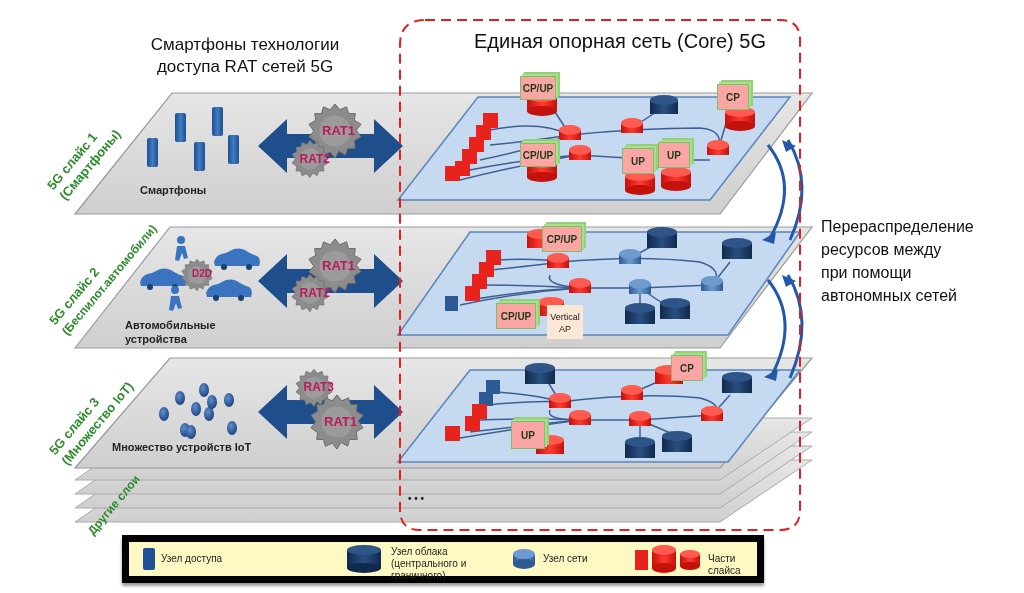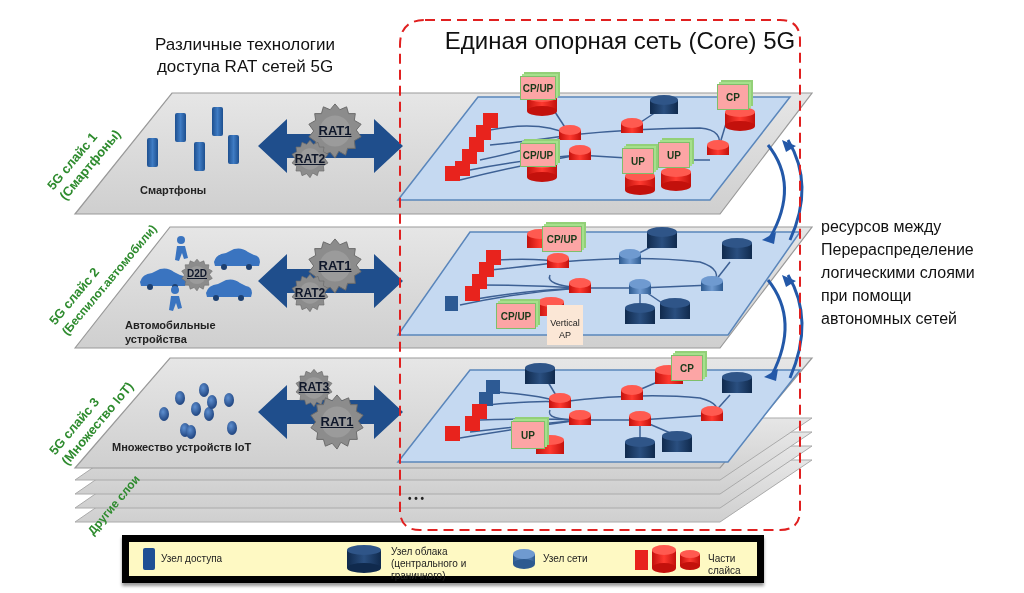--- a/index.html
+++ b/index.html
@@ -344,35 +344,34 @@
     <polygon points="782,140 796,146 786,152"></polygon>
     <polygon points="764,377 778,369 776,381"></polygon>
     <polygon points="782,275 796,281 786,287"></polygon>
   </g>
 
   <path d="M425,20 L780,20 Q800,20 800,40 L800,510 Q800,530 780,530 L420,530 Q400,530 400,510 L400,45 Q400,20 425,20 Z" fill="none" stroke="#e02020" stroke-width="2" stroke-dasharray="10,6"></path>
 </svg>
 
 <style>
   .gbox { position:absolute; background:#fca5a5; border:1px solid #7fbf6a; font-size:10px; font-weight:bold; color:#1a3a1a; display:flex; align-items:center; justify-content:center; box-shadow:2px -2px 0 #a6e08c, 4px -4px 0 #93d078; }
-  .gear-label { position:absolute; font-size:13px; font-weight:bold; color:#0f172a; text-align:center;text-decoration:underline; }
+  .gear-label { position:absolute; font-size:13px; font-weight:bold; color:#be185d; text-align:right; }
   .slice-label { position:absolute; color:#2e8b2e; font-weight:bold; font-size:13px; line-height:16px; transform-origin:left top; white-space:nowrap; }
   .dev-label { position:absolute; font-size:11px; font-weight:bold; color:#222; white-space:nowrap; }
 </style>
 
 <div class="heading" style="left:115px; top:34px; width:260px;">
-  <div>Различные технологии</div>
+  <div>Смартфоны технологии</div>
   <div>доступа RAT сетей 5G</div>
 </div>
-<div class="heading" style="left:440px; top:30px; width:360px; font-size:24px;">Единая опорная сеть (Core) 5G</div>
+<div class="heading" style="left:440px; top:30px; width:360px; font-size:20px;">Единая опорная сеть (Core) 5G</div>
 
 <div class="sidenote">
+  <div>Перераспределение</div>
   <div>ресурсов между</div>
-  <div>Перераспределение</div>
-  <div>логическими слоями</div>
   <div>при помощи</div>
   <div>автономных сетей</div>
 </div>
 
 <div class="slice-label" style="left:44px; top:183px; transform:rotate(-50deg);">
   <div>5G слайс 1</div>
   <div>(Смартфоны)</div>
 </div>
 <div class="slice-label" style="left:46px; top:318px; transform:rotate(-50deg); font-size:12px;">
   <div style="font-size:13px;">5G слайс 2</div>
@@ -400,21 +399,21 @@
 <div class="gear-label" style="left:317px; top:414px; width:40px;">RAT1</div>
 
 <div class="gbox" style="left:520px; top:76px; width:34px; height:22px;">CP/UP</div>
 <div class="gbox" style="left:520px; top:143px; width:34px; height:22px;">CP/UP</div>
 <div class="gbox" style="left:622px; top:148px; width:30px; height:24px;">UP</div>
 <div class="gbox" style="left:658px; top:142px; width:30px; height:24px;">UP</div>
 <div class="gbox" style="left:717px; top:84px; width:30px; height:24px;">CP</div>
 
 <div class="gbox" style="left:542px; top:226px; width:38px; height:24px;">CP/UP</div>
 <div class="gbox" style="left:496px; top:303px; width:38px; height:24px;">CP/UP</div>
-<div style="position:absolute; left:547px; top:305px; width:36px; height:28px; background:#fbe7d6; font-size:9px; color:#222; text-align:center; line-height:12px; padding-top:12px;">
+<div style="position:absolute; left:547px; top:305px; width:36px; height:28px; background:#fbe7d6; font-size:9px; color:#222; text-align:center; line-height:12px; padding-top:6px;">
   <div>Vertical</div>
   <div>AP</div>
 </div>
 
 <div class="gbox" style="left:671px; top:355px; width:30px; height:24px;">CP</div>
 <div class="gbox" style="left:511px; top:421px; width:32px; height:26px;">UP</div>
 
 <div style="position:absolute; left:408px; top:493px; font-size:10px; font-weight:bold; color:#222;">• • •</div>
 
 <div class="legend">

